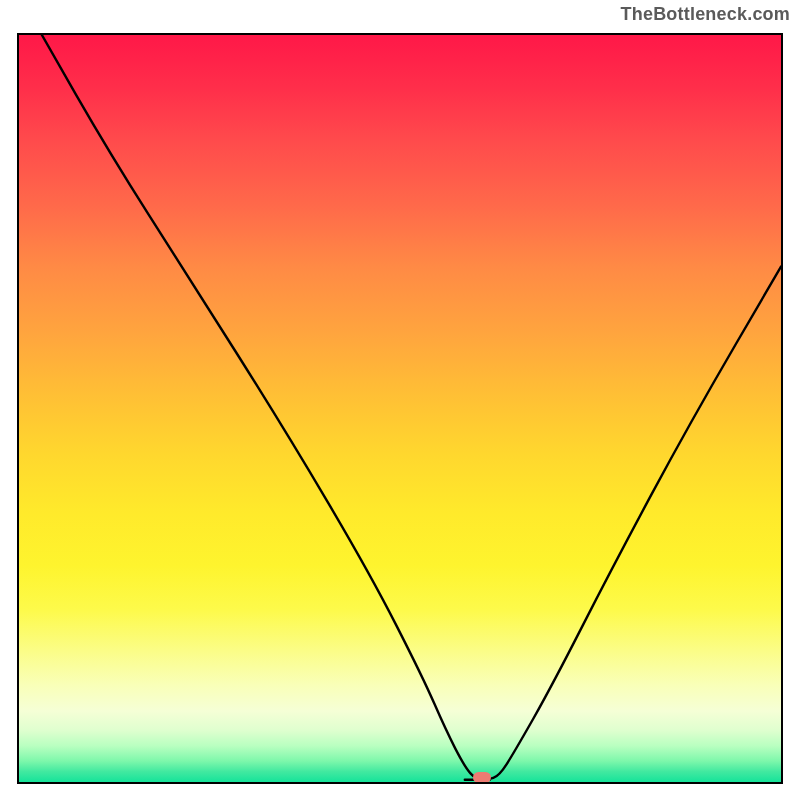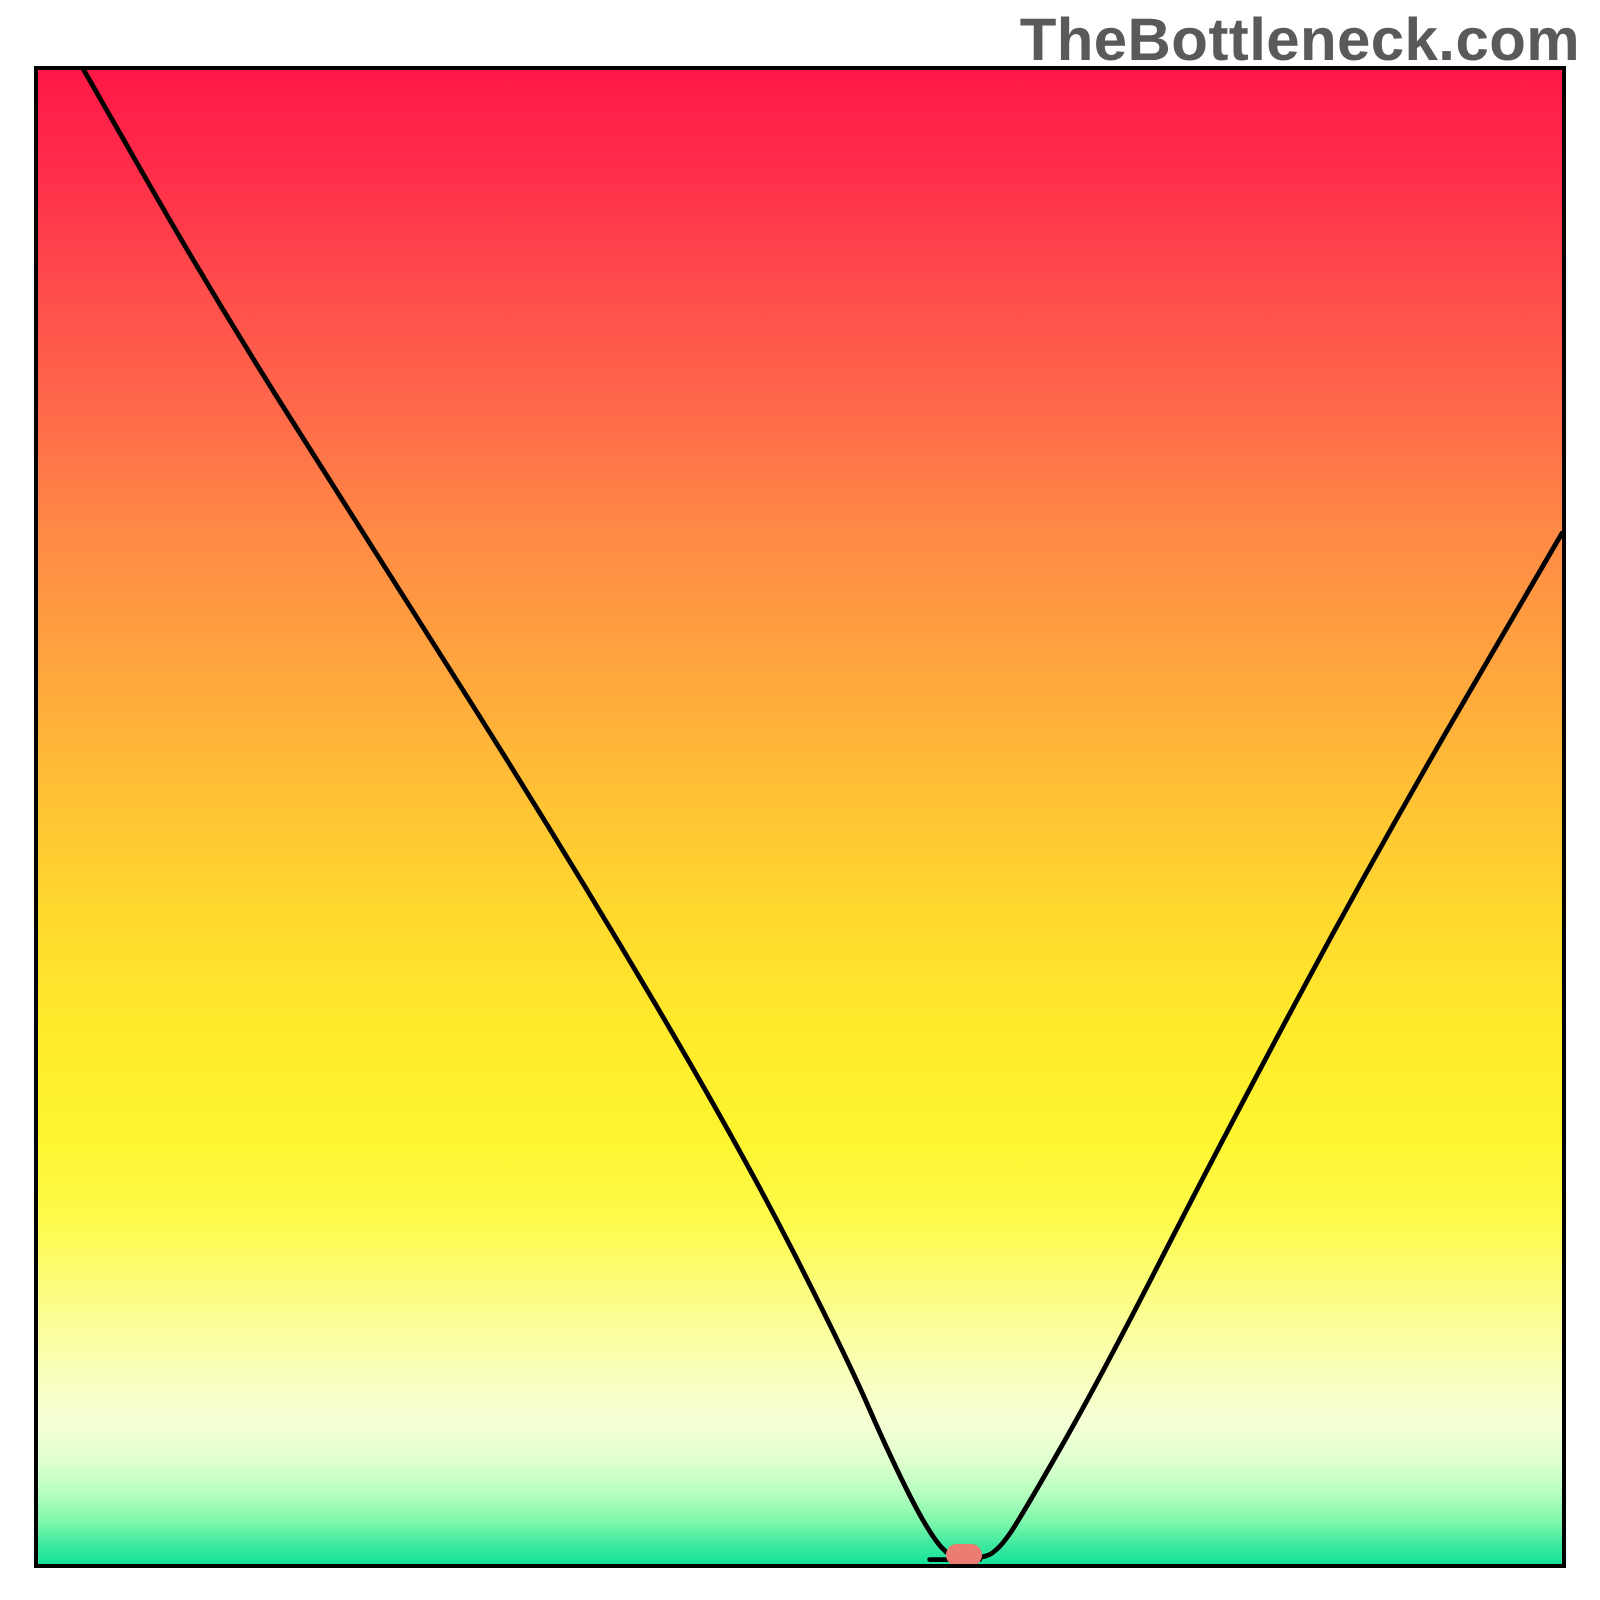--- a/index.html
+++ b/index.html
@@ -14,21 +14,21 @@
     position: relative;
     width: 800px;
     height: 800px;
     box-sizing: border-box;
     background: #ffffff;
   }
   .watermark {
     position: absolute;
     top: 4px;
     right: 10px;
-    font-size: 30px;
+    font-size: 18px;
     font-weight: 600;
     color: #5a5a5a;
     letter-spacing: 0.2px;
     z-index: 5;
   }
   .plot {
     position: absolute;
     left: 17px;
     top: 33px;
     width: 766px;

